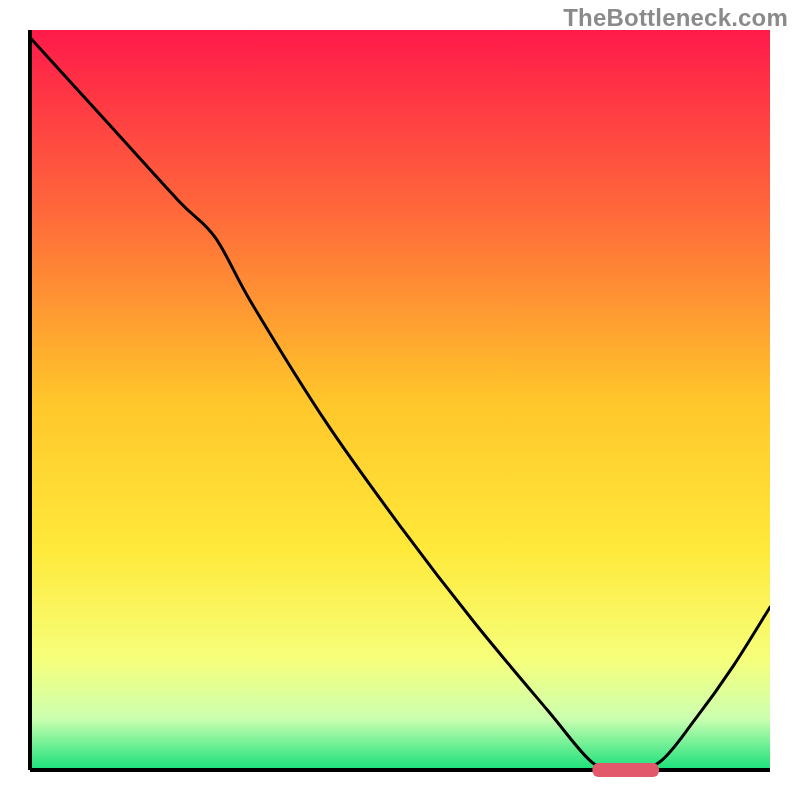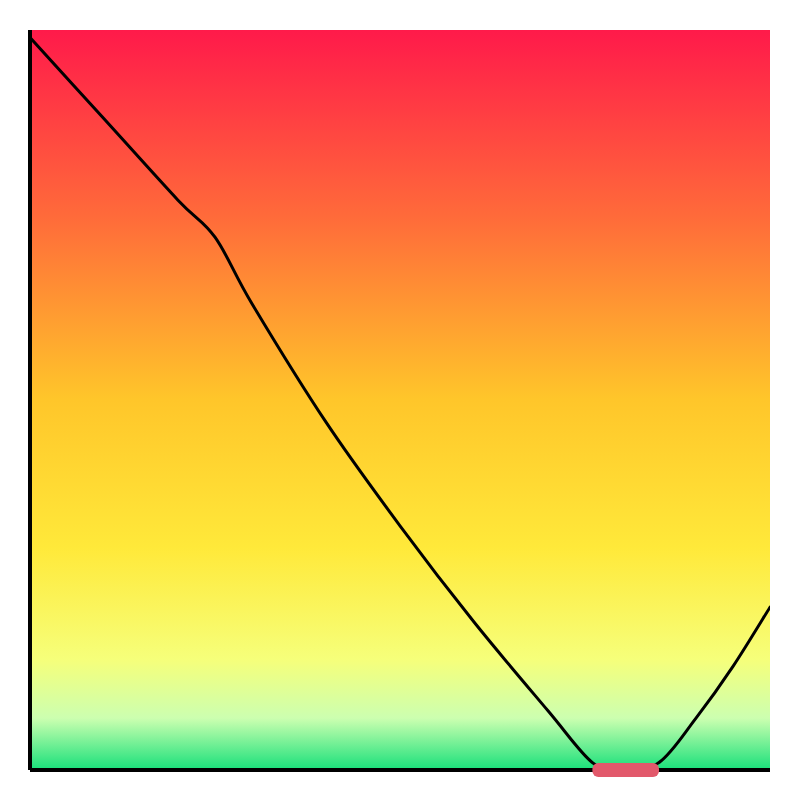--- a/index.html
+++ b/index.html
@@ -22,20 +22,21 @@
   svg.chart {
     position: absolute;
     left: 0; top: 0;
     width: 800px; height: 800px;
   }
 </style>
 </head>
 <body>
 
 <div class="stage">
+  <div class="watermark">TheBottleneck.com</div>
   <svg class="chart" viewBox="0 0 800 800">
     <defs>
       <linearGradient id="bg-grad" x1="0" y1="0" x2="0" y2="1">
           <stop offset="0%" stop-color="#ff1a4a"></stop>
           <stop offset="25%" stop-color="#ff6a3a"></stop>
           <stop offset="50%" stop-color="#ffc62a"></stop>
           <stop offset="70%" stop-color="#ffe93a"></stop>
           <stop offset="85%" stop-color="#f6ff7a"></stop>
           <stop offset="93%" stop-color="#ccffb0"></stop>
           <stop offset="100%" stop-color="#18e07a"></stop>

